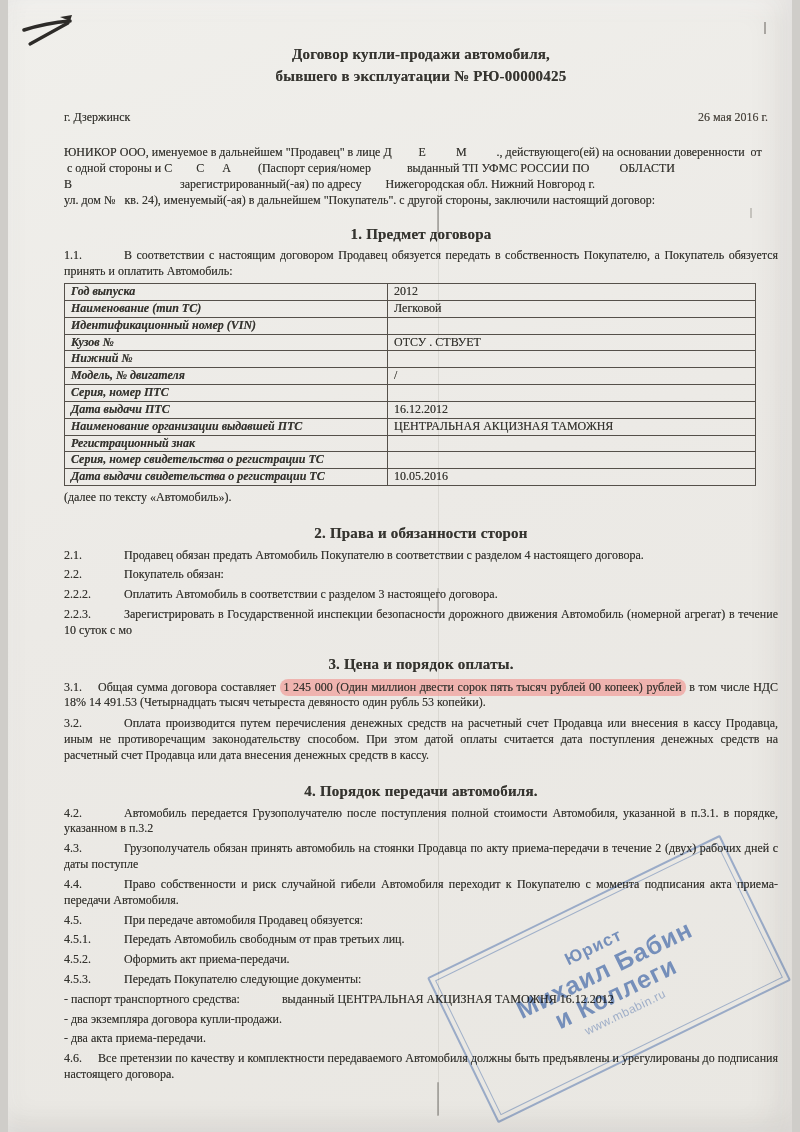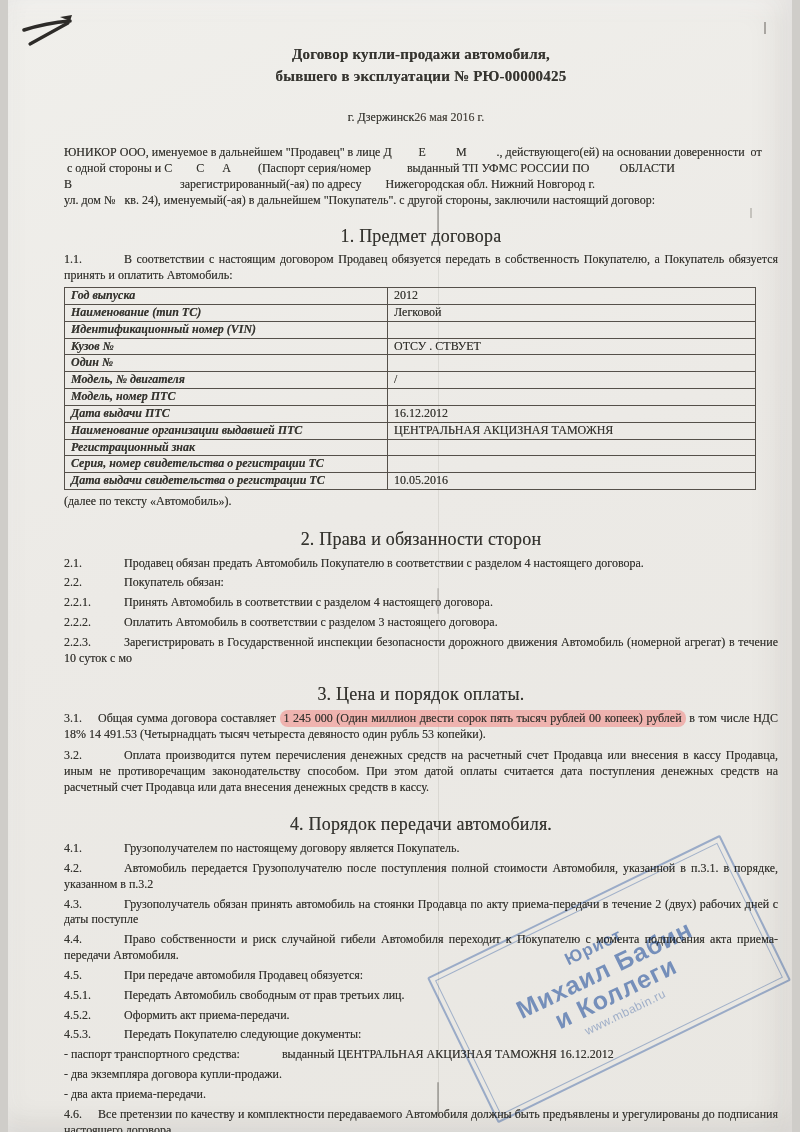--- a/index.html
+++ b/index.html
@@ -29,27 +29,27 @@
   .mark{position:absolute;top:8px;left:8px;width:70px;height:40px;}
 
   
   .crease{position:absolute;left:430px;top:190px;width:1px;height:925px;background:rgba(70,65,60,.10);}
   .crease-seg{position:absolute;left:429px;width:2px;background:rgba(70,65,60,.35);border-radius:2px;}
   .seg1{top:200px;height:34px;}
   .seg2{top:588px;height:26px;opacity:.55;}
   .seg3{top:1082px;height:34px;}
 
   .title{ text-align:center; font-weight:bold; font-size:15px; line-height:1.45; margin-top:34px; letter-spacing:.2px;}
-  .meta-row{ display:flex; justify-content:center; margin-top:22px; padding-right:10px;}
+  .meta-row{ display:flex; justify-content:space-between; margin-top:22px; padding-right:10px;}
   .meta-row .date{color:#4a453d;}
 
   .parties{ margin-top:20px; }
   .parties div{ white-space:nowrap; overflow:hidden; }
 
-  .sec-heading{ text-align:center; font-weight:normal; font-size:18px; margin:14px 0 4px 0; letter-spacing:.2px;}
+  .sec-heading{ text-align:center; font-weight:bold; font-size:15px; margin:14px 0 4px 0; letter-spacing:.2px;}
   .clause{ margin:5px 0; text-align:justify; }
   .clause .num{ display:inline-block; min-width:60px; font-weight:normal; }
   .clause.tight{ margin:4px 0; }
   .bullet{ margin:4px 0; }
 
   table.car{
     width:692px;
     border-collapse:collapse;
     margin-top:3px;
     border:1.6px solid #4a463f;
@@ -158,29 +158,29 @@
           </tr>
         <tr>
             <td class="lbl">Идентификационный номер (VIN)</td>
             <td class="val"></td>
           </tr>
         <tr>
             <td class="lbl">Кузов №</td>
             <td class="val">ОТСУ&nbsp;.&nbsp;СТВУЕТ</td>
           </tr>
         <tr>
-            <td class="lbl">Один №</td>
+            <td class="lbl">Нижний №</td>
             <td class="val"></td>
           </tr>
         <tr>
             <td class="lbl">Модель, № двигателя</td>
             <td class="val">/</td>
           </tr>
         <tr>
-            <td class="lbl">Модель, номер ПТС</td>
+            <td class="lbl">Серия, номер ПТС</td>
             <td class="val"></td>
           </tr>
         <tr>
             <td class="lbl">Дата выдачи ПТС</td>
             <td class="val">16.12.2012</td>
           </tr>
         <tr>
             <td class="lbl">Наименование организации выдавшей ПТС</td>
             <td class="val">ЦЕНТРАЛЬНАЯ АКЦИЗНАЯ ТАМОЖНЯ</td>
           </tr>
@@ -197,34 +197,32 @@
             <td class="val">10.05.2016</td>
           </tr>
       </tbody>
     </table>
 
     <div class="after-table">(далее по тексту «Автомобиль»).</div>
 
     <div class="sec-heading" style="margin-top:18px;">2. Права и обязанности сторон</div>
     <p class="clause tight"><span class="num">2.1.</span><span>Продавец обязан предать Автомобиль Покупателю в соответствии с разделом 4 настоящего договора.</span></p>
     <p class="clause tight"><span class="num">2.2.</span><span>Покупатель обязан:</span></p>
-    <p class="clause tight"><span class="num">2.2.1.</span><span>Принять Автомобиль в соответствии с разделом 4 настоящего договора.</span></p>
     <p class="clause tight"><span class="num">2.2.2.</span><span>Оплатить Автомобиль в соответствии с разделом 3 настоящего договора.</span></p>
     <p class="clause tight"><span class="num">2.2.3.</span><span>Зарегистрировать в Государственной инспекции безопасности дорожного движения Автомобиль (номерной агрегат) в течение 10 суток с мо</span></p>
 
     <div class="sec-heading" style="margin-top:16px;">3. Цена и порядок оплаты.</div>
     <p class="clause">
       <span class="num" style="min-width:34px;">3.1.</span><span>Общая сумма договора составляет </span><span class="hl">1 245 000 (Один миллион двести сорок пять тысяч рублей 00 копеек) рублей</span><span> в том числе НДС 18% 14 491.53 (Четырнадцать тысяч четыреста девяносто один рубль 53 копейки).</span>
     </p>
     <p class="clause">
       <span class="num">3.2.</span><span>Оплата производится путем перечисления денежных средств на расчетный счет Продавца или внесения в кассу Продавца, иным не противоречащим законодательству способом. При этом датой оплаты считается дата поступления денежных средств на расчетный счет Продавца или дата внесения денежных средств в кассу.</span>
     </p>
 
     <div class="sec-heading" style="margin-top:18px;">4. Порядок передачи автомобиля.</div>
-    <p class="clause tight"><span class="num">4.1.</span><span>Грузополучателем по настоящему договору является Покупатель.</span></p>
     <p class="clause tight"><span class="num">4.2.</span><span>Автомобиль передается Грузополучателю после поступления полной стоимости Автомобиля, указанной в п.3.1. в порядке, указанном в п.3.2</span></p>
     <p class="clause tight"><span class="num">4.3.</span><span>Грузополучатель обязан принять автомобиль на стоянки Продавца по акту приема-передачи в течение 2 (двух) рабочих дней с даты поступле</span></p>
     <p class="clause tight"><span class="num">4.4.</span><span>Право собственности и риск случайной гибели Автомобиля переходит к Покупателю с момента подписания акта приема-передачи Автомобиля.</span></p>
     <p class="clause tight"><span class="num">4.5.</span><span>При передаче автомобиля Продавец обязуется:</span></p>
     <p class="clause tight"><span class="num">4.5.1.</span><span>Передать Автомобиль свободным от прав третьих лиц.</span></p>
     <p class="clause tight"><span class="num">4.5.2.</span><span>Оформить акт приема-передачи.</span></p>
     <p class="clause tight"><span class="num">4.5.3.</span><span>Передать Покупателю следующие документы:</span></p>
     <p class="bullet">- паспорт транспортного средства:&nbsp;&nbsp;&nbsp;&nbsp;&nbsp;&nbsp;&nbsp;&nbsp;&nbsp;&nbsp;&nbsp;&nbsp;&nbsp;&nbsp;выданный ЦЕНТРАЛЬНАЯ АКЦИЗНАЯ ТАМОЖНЯ 16.12.2012</p>
     <p class="bullet">- два экземпляра договора купли-продажи.</p>
     <p class="bullet">- два акта приема-передачи.</p>

